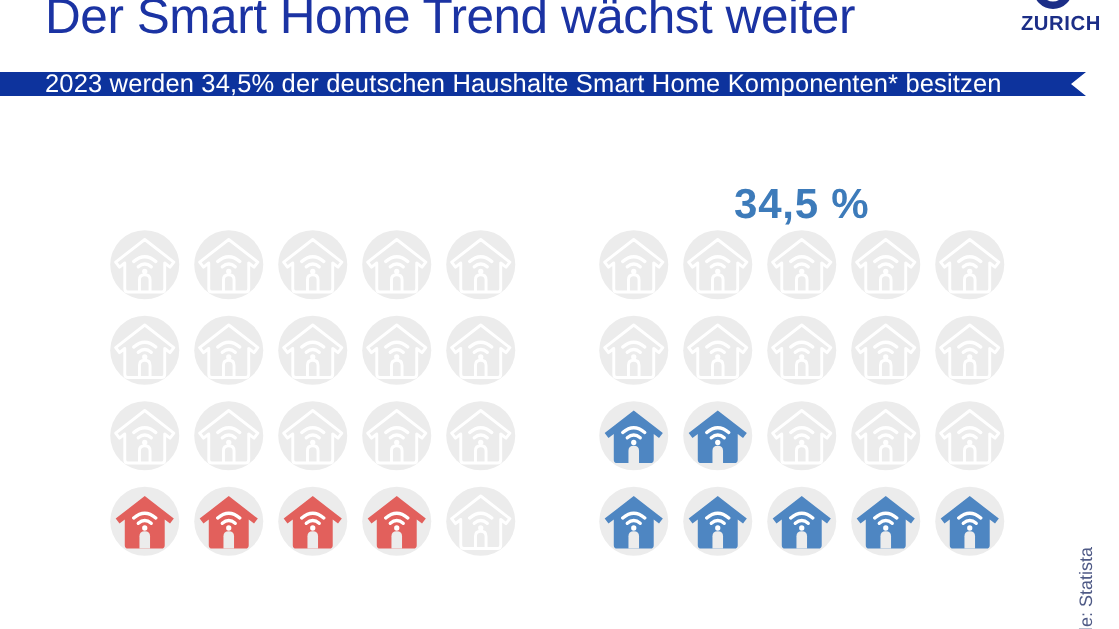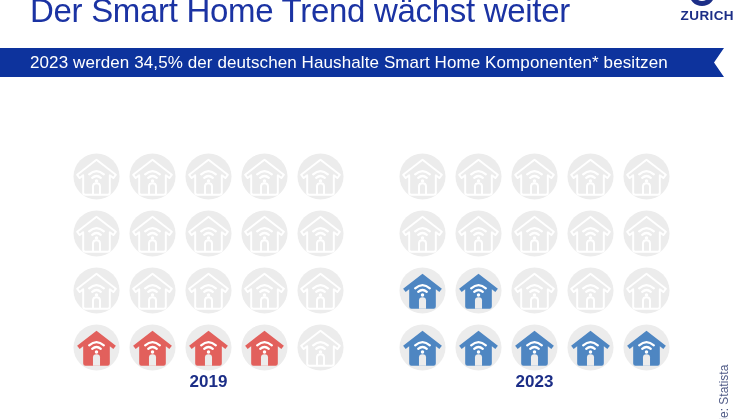--- a/index.html
+++ b/index.html
@@ -15,21 +15,21 @@
   .logo{position:absolute;left:670px;top:0;width:64px;text-align:right}
   .emblem{
     position:absolute;left:19px;top:-20px;width:26px;height:26px;
     border-radius:50%;border:5px solid var(--navy-dark);background:#fff;box-sizing:border-box;
   }
   .brand{
     position:relative;margin-top:8px;font-size:13.5px;font-weight:700;
     letter-spacing:0.4px;color:var(--navy-dark);
   }
   .banner{
-    position:absolute;left:0;top:48px;width:724px;height:29px;
+    position:absolute;left:0;top:48px;width:724px;height:16px;
     background:var(--navy-banner);
     clip-path:polygon(0 0,100% 0,calc(100% - 10px) 50%,100% 100%,0 100%);
     display:flex;align-items:center;box-sizing:border-box;padding-left:30px;
     color:#fff;font-size:17px;letter-spacing:0.1px;white-space:nowrap;
   }
   .panel{position:absolute;top:120px;width:271px;height:275px}
   .p2019{left:73px}
   .p2023{left:399px}
   .pct{
     position:absolute;top:0;left:0;width:100%;text-align:center;
@@ -263,24 +263,24 @@
         <svg viewBox="0 0 48 48" width="47" height="47">
           <circle cx="24" cy="24" r="23.5" fill="#ececec"></circle>
           <path d="M24 6.8 L43.8 22.2 L41.2 25.6 L37.6 22.8 L37.6 40.3 Q37.6 42.6 35.3 42.6 L12.7 42.6 Q10.4 42.6 10.4 40.3 L10.4 22.8 L6.8 25.6 L4.2 22.2 Z" fill="none" stroke="#ffffff" stroke-width="2" stroke-linejoin="round"></path>
           <path d="M20.4 42.6 L20.4 34.2 Q20.4 30.8 24 30.8 Q27.6 30.8 27.6 34.2 L27.6 42.6" fill="none" stroke="#ffffff" stroke-width="2"></path>
           <path d="M16.5 21.8 Q24 15.3 31.5 21.8" fill="none" stroke="#ffffff" stroke-width="2.3" stroke-linecap="round"></path>
           <path d="M19.6 25.4 Q24 21.6 28.4 25.4" fill="none" stroke="#ffffff" stroke-width="2.3" stroke-linecap="round"></path>
           <circle cx="24" cy="28.6" r="1.8" fill="#ffffff"></circle>
         </svg>
       </div>
     </div>
-  <div class="year">2019</div>
 </section>
 
 <section class="panel p2023">
+  <div class="pct blue">34,5 %</div>
   <div class="grid">
       <div class="cell">
         <svg viewBox="0 0 48 48" width="47" height="47">
           <circle cx="24" cy="24" r="23.5" fill="#ececec"></circle>
           <path d="M24 6.8 L43.8 22.2 L41.2 25.6 L37.6 22.8 L37.6 40.3 Q37.6 42.6 35.3 42.6 L12.7 42.6 Q10.4 42.6 10.4 40.3 L10.4 22.8 L6.8 25.6 L4.2 22.2 Z" fill="none" stroke="#ffffff" stroke-width="2" stroke-linejoin="round"></path>
           <path d="M20.4 42.6 L20.4 34.2 Q20.4 30.8 24 30.8 Q27.6 30.8 27.6 34.2 L27.6 42.6" fill="none" stroke="#ffffff" stroke-width="2"></path>
           <path d="M16.5 21.8 Q24 15.3 31.5 21.8" fill="none" stroke="#ffffff" stroke-width="2.3" stroke-linecap="round"></path>
           <path d="M19.6 25.4 Q24 21.6 28.4 25.4" fill="none" stroke="#ffffff" stroke-width="2.3" stroke-linecap="round"></path>
           <circle cx="24" cy="28.6" r="1.8" fill="#ffffff"></circle>
         </svg>
@@ -469,18 +469,17 @@
         <svg viewBox="0 0 48 48" width="47" height="47">
           <circle cx="24" cy="24" r="23.5" fill="#ececec"></circle>
           <path d="M24 6.8 L43.8 22.2 L41.2 25.6 L37.6 22.8 L37.6 40.3 Q37.6 42.6 35.3 42.6 L12.7 42.6 Q10.4 42.6 10.4 40.3 L10.4 22.8 L6.8 25.6 L4.2 22.2 Z" fill="#4e86c2"></path>
           <path d="M20.4 42.6 L20.4 34.2 Q20.4 30.8 24 30.8 Q27.6 30.8 27.6 34.2 L27.6 42.6 Z" fill="#ececec"></path>
           <path d="M16.5 21.8 Q24 15.3 31.5 21.8" fill="none" stroke="#ffffff" stroke-width="2.3" stroke-linecap="round"></path>
           <path d="M19.6 25.4 Q24 21.6 28.4 25.4" fill="none" stroke="#ffffff" stroke-width="2.3" stroke-linecap="round"></path>
           <circle cx="24" cy="28.6" r="1.8" fill="#ffffff"></circle>
         </svg>
       </div>
     </div>
-  <div class="year">2023</div>
 </section>
 
 <div class="source">
   <span>Quelle: Statista</span>
 </div>
 
 </body></html>

